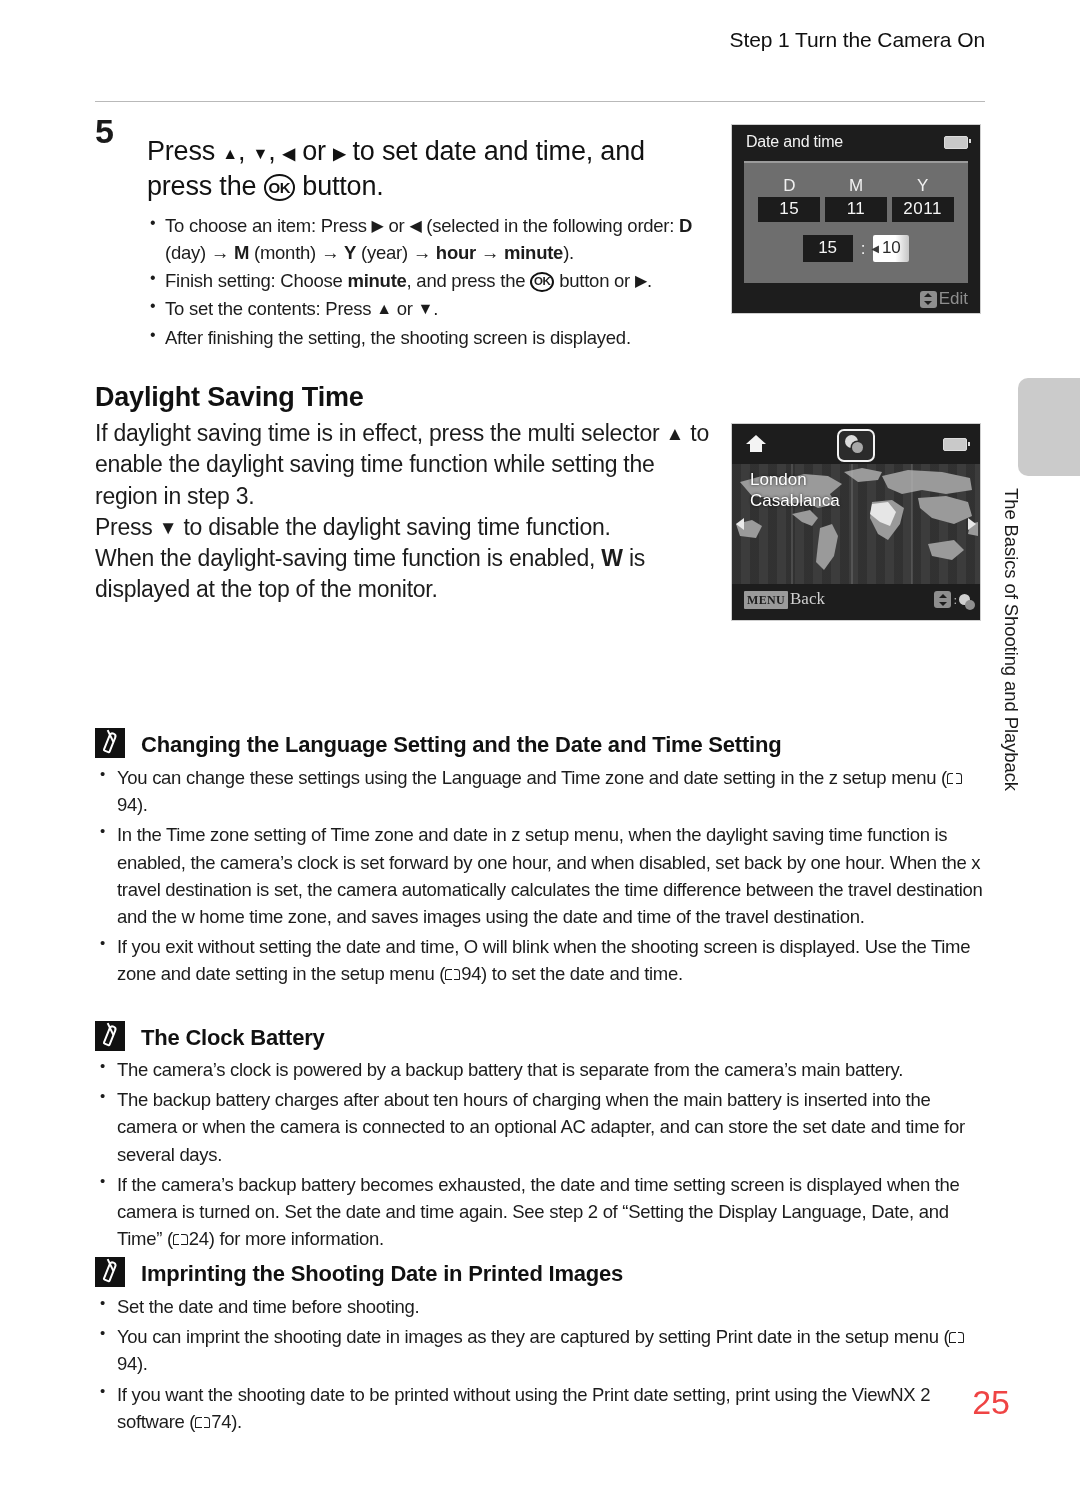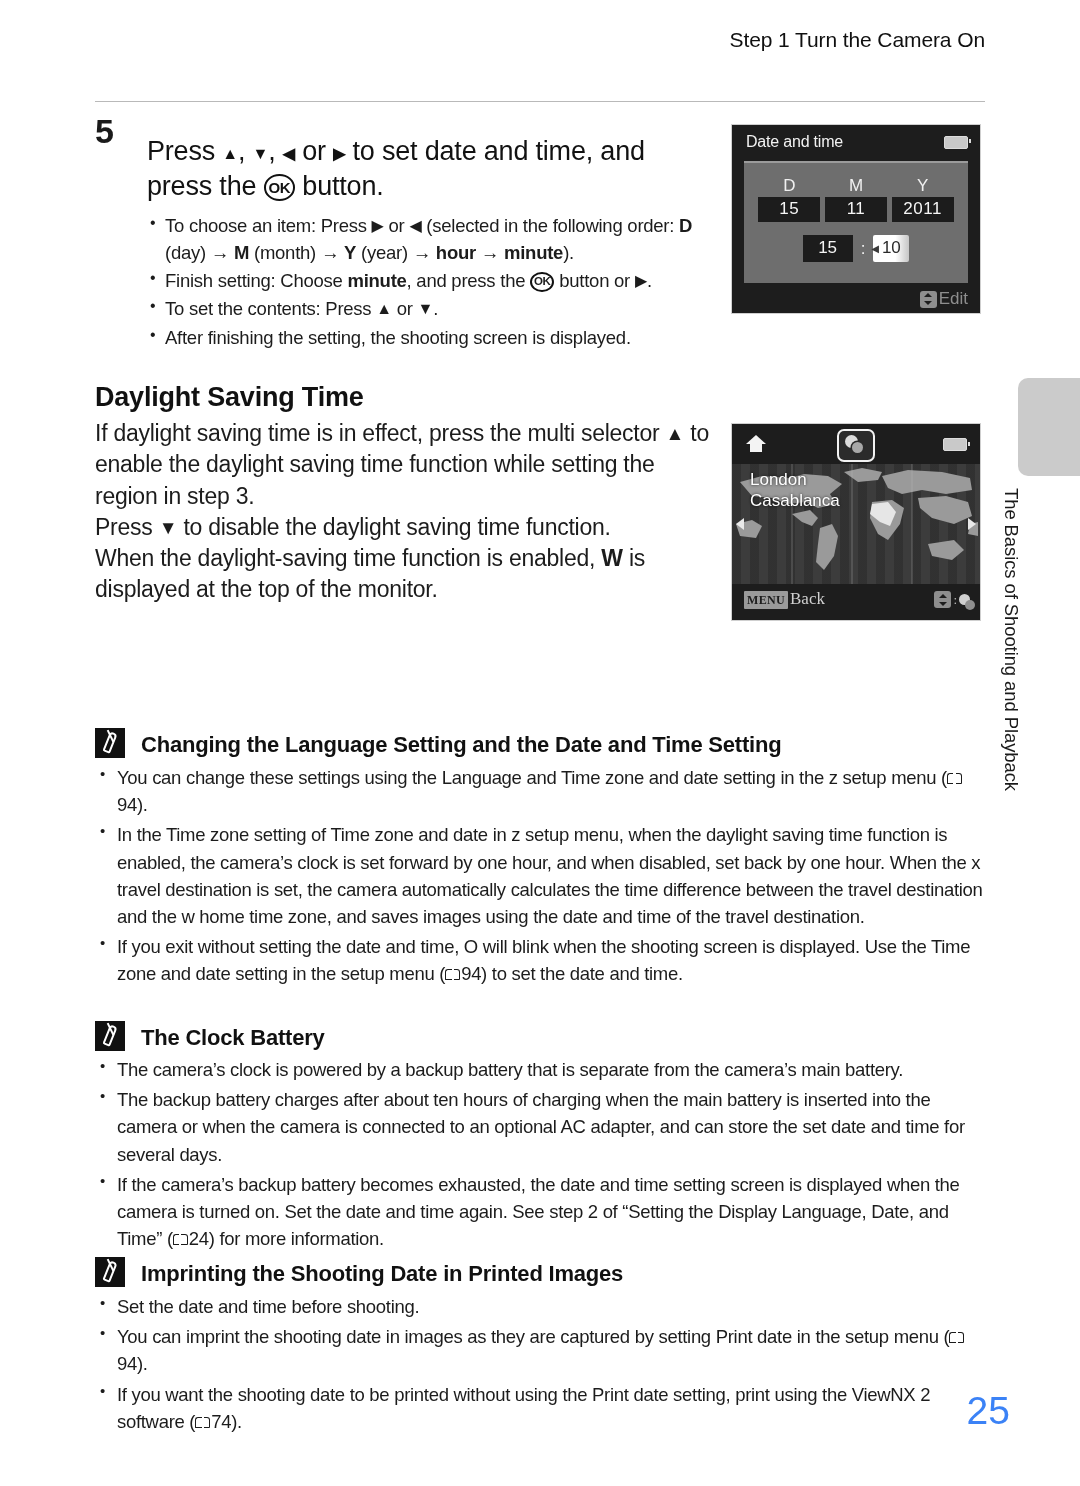--- a/index.html
+++ b/index.html
@@ -484,23 +484,23 @@
     font-size: 18.5px;
     letter-spacing: -0.1px;
     color: #1a1a1a;
     white-space: nowrap;
   }
 
   
   .page-num {
     position: absolute;
     right: 70px;
-    bottom: 53px;
-    font-size: 39px;
-    color: #3b82f6;
+    bottom: 64px;
+    font-size: 34px;
+    color: #ef4444;
   }
 </style>
 </head>
 <body>
 
 <div class="page">
 
   <div class="running-header">Step 1 Turn the Camera On</div>
   <div class="header-rule"></div>
 

